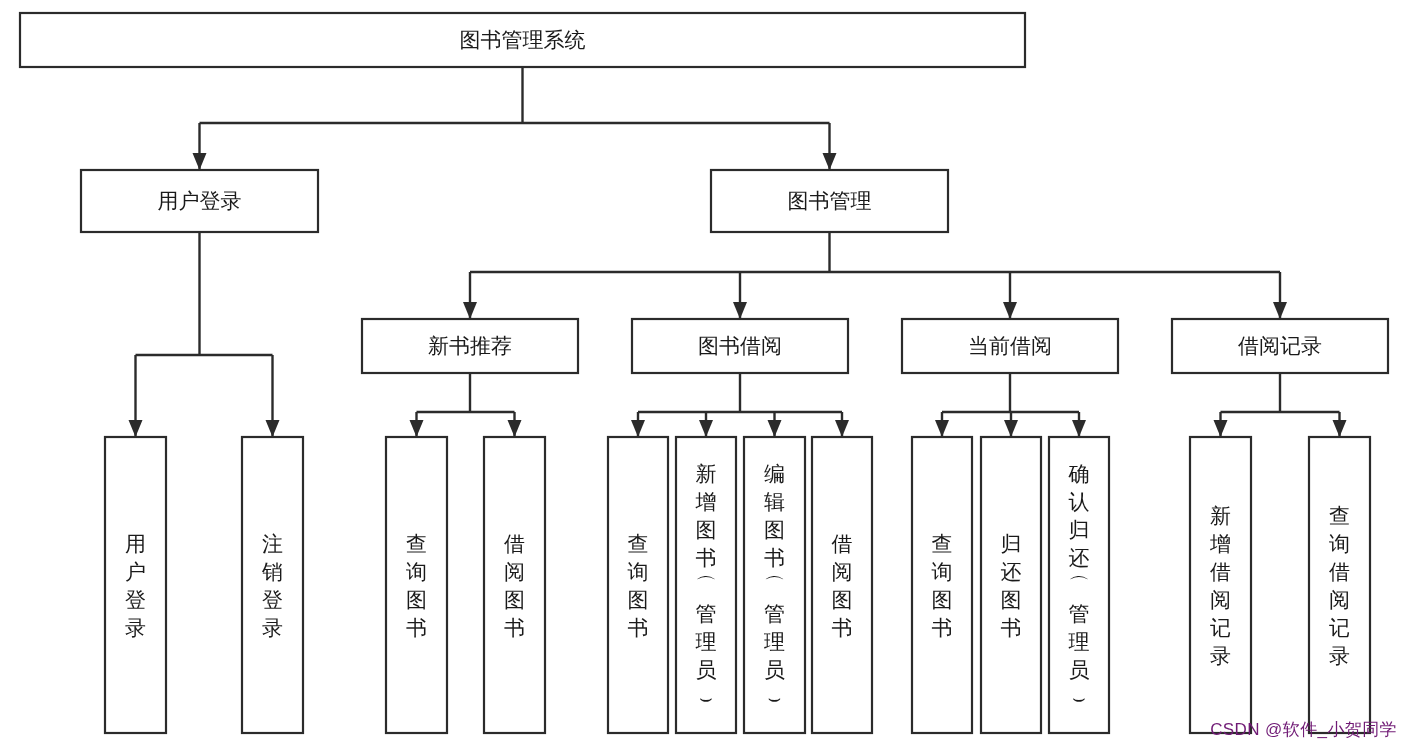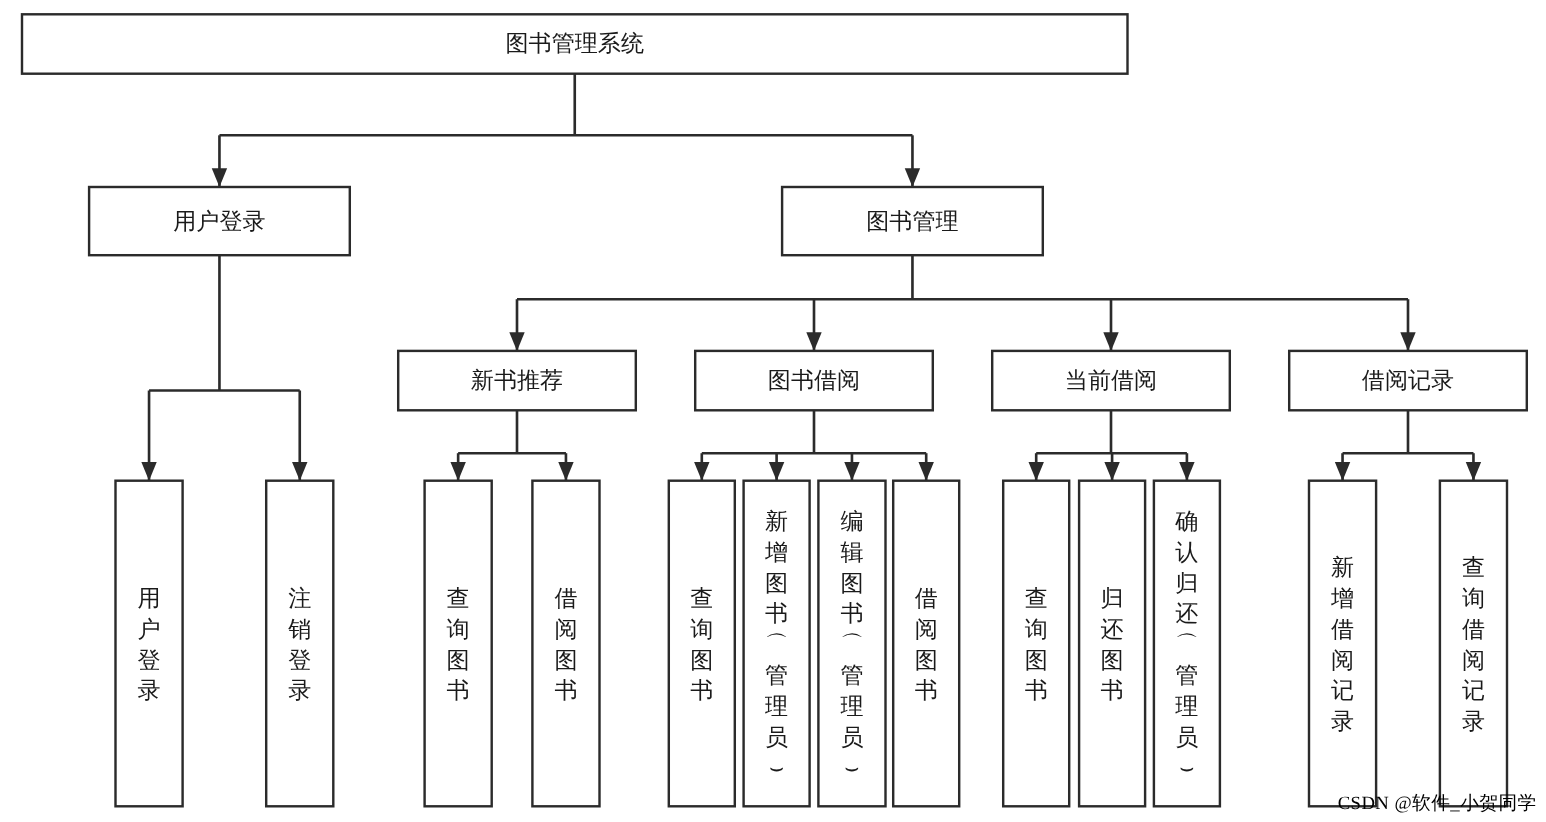--- a/index.html
+++ b/index.html
@@ -51,23 +51,23 @@
   .node-label-vertical {
     font-family: "DejaVu Sans", "Liberation Sans", sans-serif;
     fill: #1a1a1a;
     font-size: 21px;
     text-anchor: middle;
   }
   .watermark {
     position: absolute;
     right: 8px;
     bottom: 6px;
-    font-family: Liberation Serif, serif;
+    font-family: Liberation Sans, sans-serif;
     font-size: 17px;
-    color: #000000;
+    color: #701a75;
     letter-spacing: 0.4px;
     white-space: nowrap;
     pointer-events: none;
   }
 </style>
 </head>
 <body>
 
 <div id="diagram-root">
   <svg class="diagram-canvas" viewBox="0 0 1405 747">

